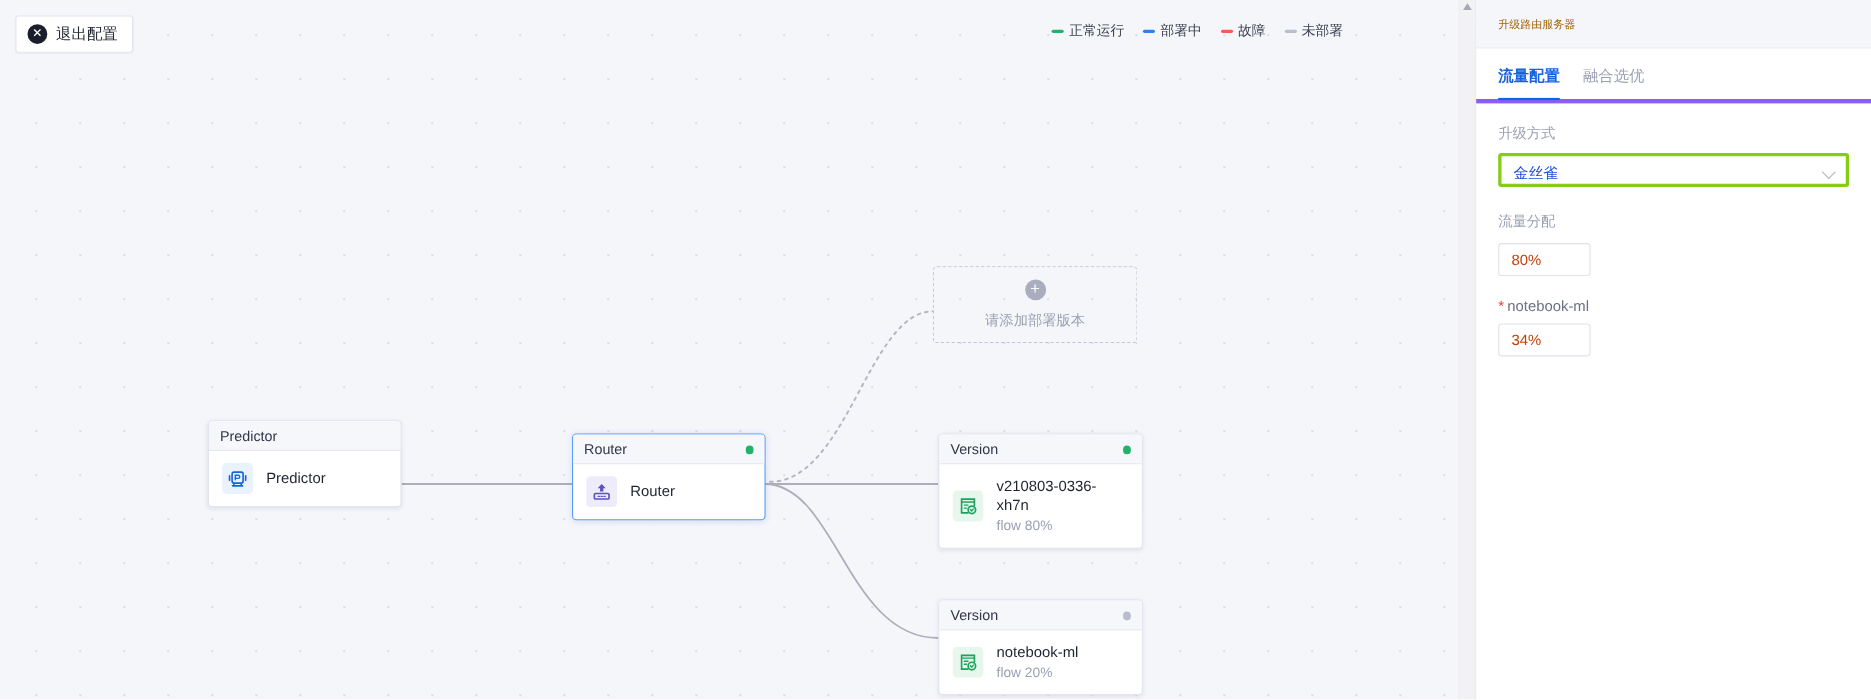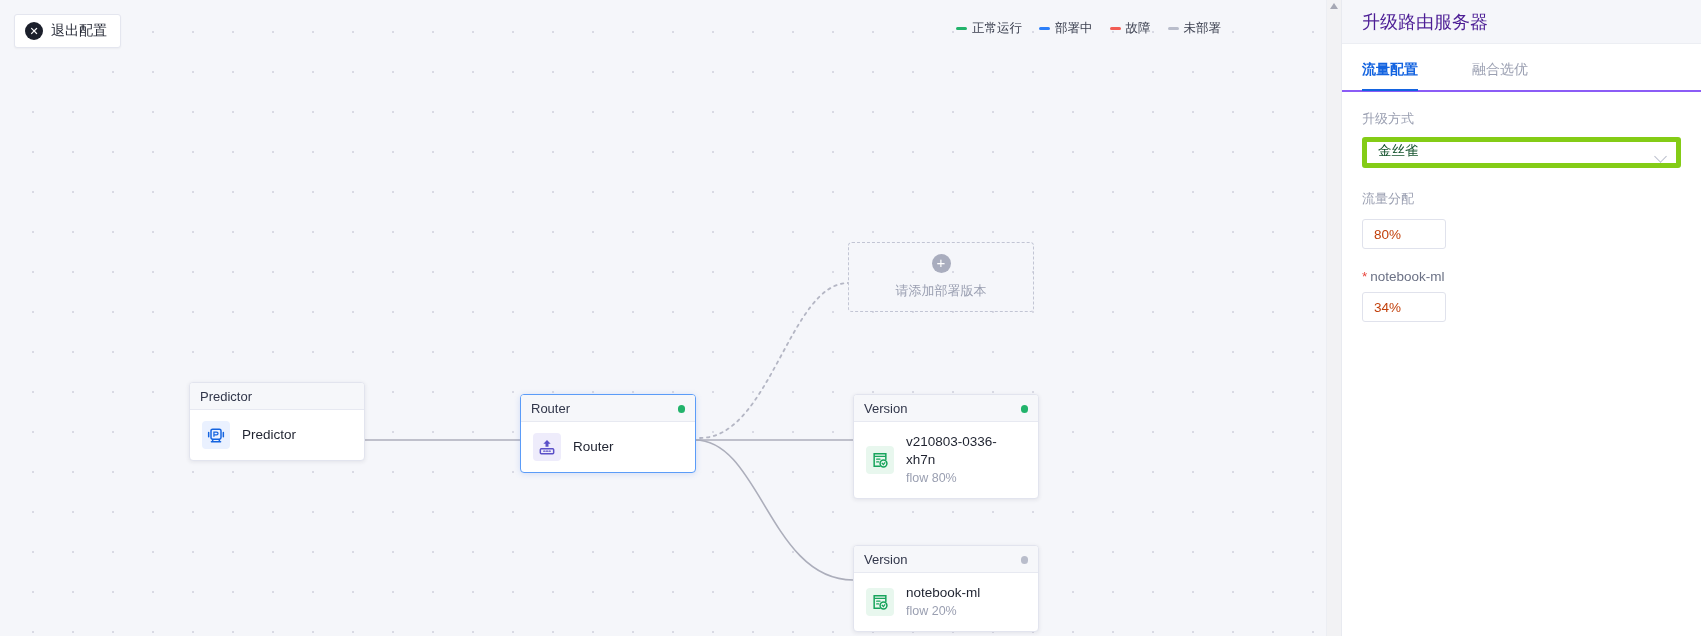--- a/index.html
+++ b/index.html
@@ -83,30 +83,30 @@
   .placeholder-label { font-size: 13px; color: #9a9fb1; }
 
   
   .cscroll { position: absolute; right: 0; top: 0; width: 15px; height: 636px; background: #f2f2f4; border-left: 1px solid #eceef3; z-index: 30; }
   .cscroll-up { position: absolute; top: 3px; left: 3px; width: 0; height: 0; border-left: 4.5px solid transparent; border-right: 4.5px solid transparent; border-bottom: 6px solid #a6a8b4; }
   .cscroll-thumb { position: absolute; top: 14px; left: 2.5px; width: 10px; height: 470px; border-radius: 5px; background: #f2f2f4; }
 
   
   .panel { position: relative; width: 360px; height: 636px; background: #ffffff; border-left: 1px solid #e8eaf0; flex: 0 0 auto; }
   .panel-head { height: 44px; background: #f5f6fa; border-bottom: 1px solid #eceef3; display: flex; align-items: center; padding: 0 20px; }
-  .panel-title { font-size: 18px; color: #4c1d95; }
-  .tabs { display: flex; gap: 54px; padding: 0 20px; border-bottom: 2px solid #8b5cf6; margin-top: 8px; }
+  .panel-title { font-size: 10px; color: #a16207; }
+  .tabs { display: flex; gap: 21px; padding: 0 20px; border-bottom: 4px solid #8b5cf6; margin-top: 8px; }
   .tab { position: relative; padding: 9px 0 11px; font-size: 14px; color: #9a9fb1; cursor: pointer; }
   .tab.active { color: #1464e0; font-weight: bold; }
   .tab.active::after { content: ""; position: absolute; left: 0; right: 0; bottom: -1px; height: 2.5px; background: #1464e0; }
   .panel-body { padding: 18px 20px 0; }
   .field-label { font-size: 13px; color: #9a9fb1; margin-bottom: 9px; }
   .select {
-    position: relative; height: 31px; border: 5px solid #84cc16; border-radius: 3px;
-    display: flex; align-items: flex-start; padding: 0 11px; font-size: 13.5px; color: #14532d; cursor: pointer;
+    position: relative; height: 31px; border: 3px solid #84cc16; border-radius: 3px;
+    display: flex; align-items: flex-end; padding: 0 11px; font-size: 13.5px; color: #1d4ed8; cursor: pointer;
   }
   .chev { position: absolute; right: 11px; top: 10px; width: 9px; height: 9px; border-right: 1.4px solid #b9bdcb; border-bottom: 1.4px solid #b9bdcb; transform: rotate(45deg); }
   .section-label { font-size: 13px; color: #9a9fb1; margin: 22px 0 11px; }
   .req-label { font-size: 13.5px; color: #6b7185; margin-bottom: 8px; }
   .req-label .star { color: #e8453c; margin-right: 3px; }
   .pct-input { width: 84px; height: 30px; border: 1px solid #e0e2ec; border-radius: 3px; display: flex; align-items: center; padding: 0 11px; font-size: 13.5px; color: #c2410c; background: #fff; }
   .gap20 { height: 20px; }
 </style>
 </head>
 <body>

